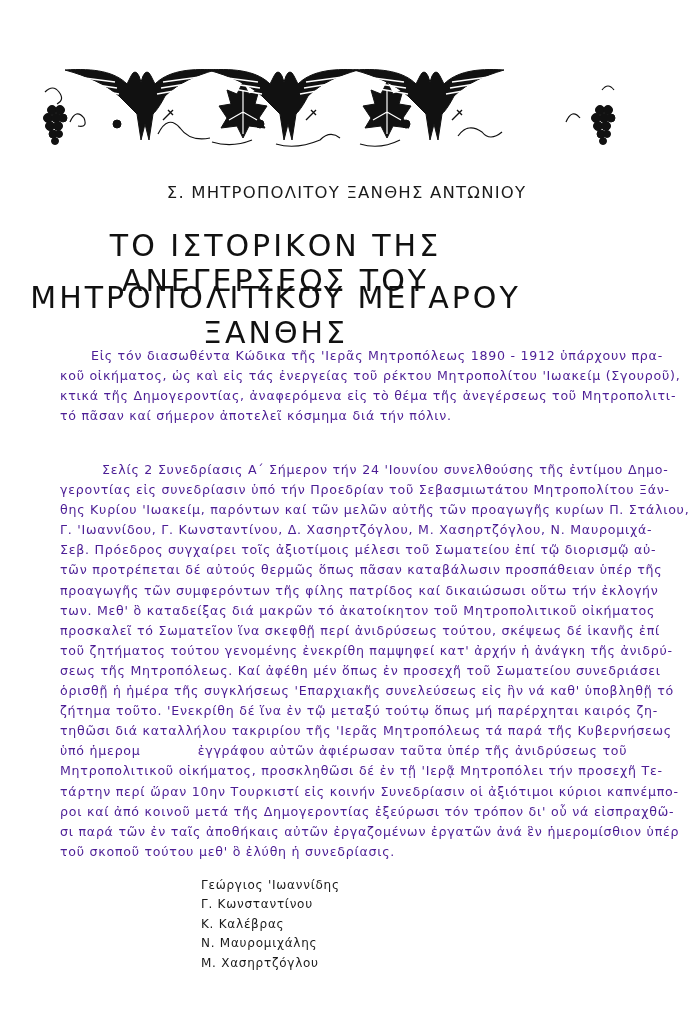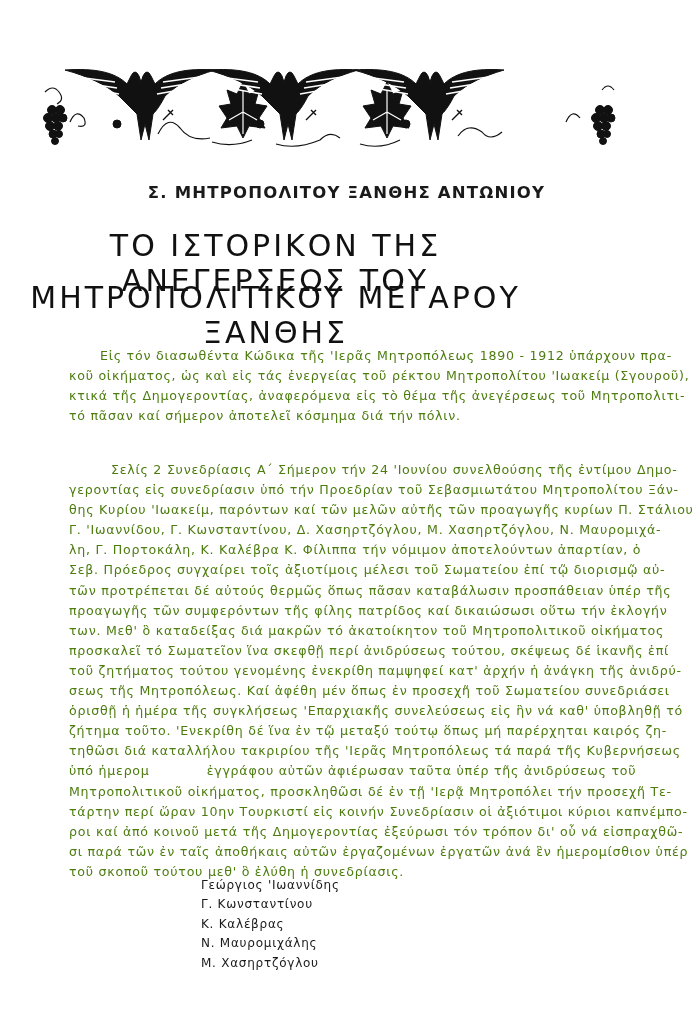--- a/index.html
+++ b/index.html
@@ -1,22 +1,22 @@
 <!DOCTYPE html>
 <html><head>
 <meta charset="utf-8">
 <style>
   html, body { margin: 0; padding: 0; background: #ffffff; }
   body { width: 693px; height: 1024px; position: relative; overflow: hidden; font-family: "DejaVu Sans", sans-serif; color: #141414; }
   .ornament { position: absolute; left: 30px; top: 62px; width: 632px; height: 90px; }
-  .author { position: absolute; top: 183px; left: 0; width: 693px; text-align: center; font-family: "DejaVu Sans", sans-serif; font-size: 16.5px; letter-spacing: 1.2px; font-weight: 700; color: #1a1a1a; }
+  .author { position: absolute; top: 183px; left: 0; width: 693px; text-align: center; font-family: "DejaVu Sans", sans-serif; font-size: 16.5px; letter-spacing: 1.2px; font-weight: 400; color: #1a1a1a; }
   .title { position: absolute; left: 0; width: 551px; text-align: center; font-family: "DejaVu Sans", sans-serif; font-size: 30px; letter-spacing: 3px; font-weight: normal; color: #111; }
   .title.l1 { top: 228px; }
   .title.l2 { top: 280px; }
-  .body-text { position: absolute; left: 69px; width: 580px; font-size: 12.6px; letter-spacing: 0.75px; color: #4d7c0f; }
+  .body-text { position: absolute; left: 60px; width: 580px; font-size: 12.6px; letter-spacing: 0.75px; color: #4c1d95; }
   .line { height: 20.1px; line-height: 20.1px; white-space: nowrap; }
   .indent { padding-left: 31px; }
   .indent-lg { padding-left: 42px; }
   .intro { top: 346px; }
   .minutes { top: 460px; }
   .signatures { position: absolute; left: 201px; top: 876px; font-size: 12px; letter-spacing: 0.75px; color: #1a1a1a; }
   .signatures .line { height: 19.4px; line-height: 19.4px; }
 </style>
 </head>
 <body>
@@ -96,21 +96,20 @@
   <div class="line">κοῦ οἰκήματος, ὡς καὶ εἰς τάς ἐνεργείας τοῦ ρέκτου Μητροπολίτου 'Ιωακείμ (Σγουροῦ),</div>
   <div class="line">κτικά τῆς Δημογεροντίας, ἀναφερόμενα εἰς τὸ θέμα τῆς ἀνεγέρσεως τοῦ Μητροπολιτι-</div>
   <div class="line">τό πᾶσαν καί σήμερον ἀποτελεῖ κόσμημα διά τήν πόλιν.</div>
 </div>
 
 <div class="body-text minutes">
   <div class="line indent-lg">Σελίς 2 Συνεδρίασις Α΄ Σήμερον τήν 24 'Ιουνίου συνελθούσης τῆς ἐντίμου Δημο-</div>
   <div class="line">γεροντίας εἰς συνεδρίασιν ὑπό τήν Προεδρίαν τοῦ Σεβασμιωτάτου Μητροπολίτου Ξάν-</div>
   <div class="line">θης Κυρίου 'Ιωακείμ, παρόντων καί τῶν μελῶν αὐτῆς τῶν προαγωγῆς κυρίων Π. Στάλιου,</div>
   <div class="line">Γ. 'Ιωαννίδου, Γ. Κωνσταντίνου, Δ. Χασηρτζόγλου, Μ. Χασηρτζόγλου, Ν. Μαυρομιχά-</div>
-  <div class="line">λη, Γ. Πορτοκάλη, Κ. Καλέβρα Κ. Φίλιππα τήν νόμιμον ἀποτελούντων ἀπαρτίαν, ὁ</div>
   <div class="line">Σεβ. Πρόεδρος συγχαίρει τοῖς ἀξιοτίμοις μέλεσι τοῦ Σωματείου ἐπί τῷ διορισμῷ αὐ-</div>
   <div class="line">τῶν προτρέπεται δέ αὐτούς θερμῶς ὅπως πᾶσαν καταβάλωσιν προσπάθειαν ὑπέρ τῆς</div>
   <div class="line">προαγωγῆς τῶν συμφερόντων τῆς φίλης πατρίδος καί δικαιώσωσι οὕτω τήν ἐκλογήν</div>
   <div class="line">των. Μεθ' ὃ καταδείξας διά μακρῶν τό ἀκατοίκητον τοῦ Μητροπολιτικοῦ οἰκήματος</div>
   <div class="line">προσκαλεῖ τό Σωματεῖον ἵνα σκεφθῇ περί ἀνιδρύσεως τούτου, σκέψεως δέ ἱκανῆς ἐπί</div>
   <div class="line">τοῦ ζητήματος τούτου γενομένης ἐνεκρίθη παμψηφεί κατ' ἀρχήν ἡ ἀνάγκη τῆς ἀνιδρύ-</div>
   <div class="line">σεως τῆς Μητροπόλεως. Καί ἀφέθη μέν ὅπως ἐν προσεχῆ τοῦ Σωματείου συνεδριάσει</div>
   <div class="line">ὁρισθῇ ἡ ἡμέρα τῆς συγκλήσεως 'Επαρχιακῆς συνελεύσεως εἰς ἣν νά καθ' ὑποβληθῇ τό</div>
   <div class="line">ζήτημα τοῦτο. 'Ενεκρίθη δέ ἵνα ἐν τῷ μεταξύ τούτῳ ὅπως μή παρέρχηται καιρός ζη-</div>
   <div class="line">τηθῶσι διά καταλλήλου τακριρίου τῆς 'Ιερᾶς Μητροπόλεως τά παρά τῆς Κυβερνήσεως</div>

